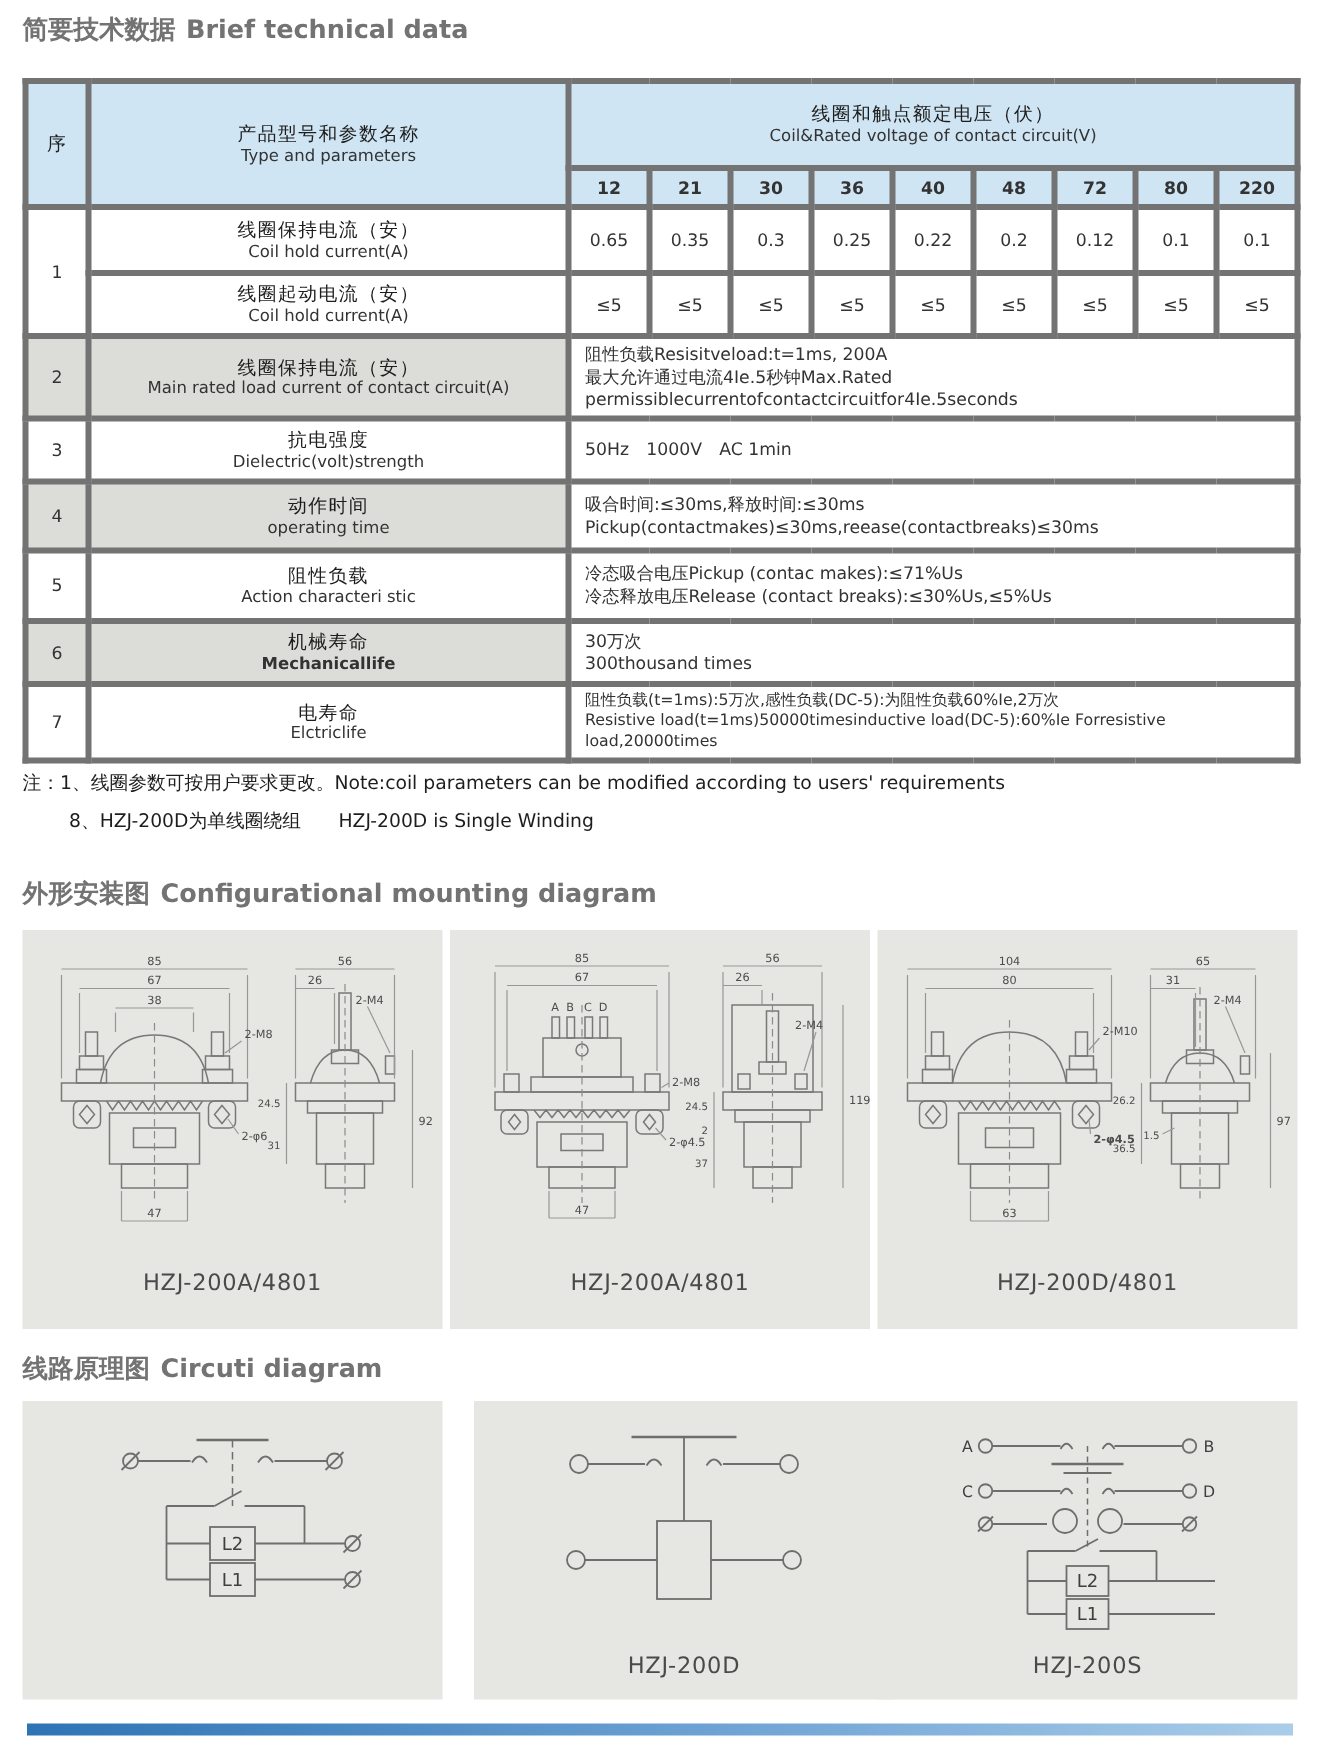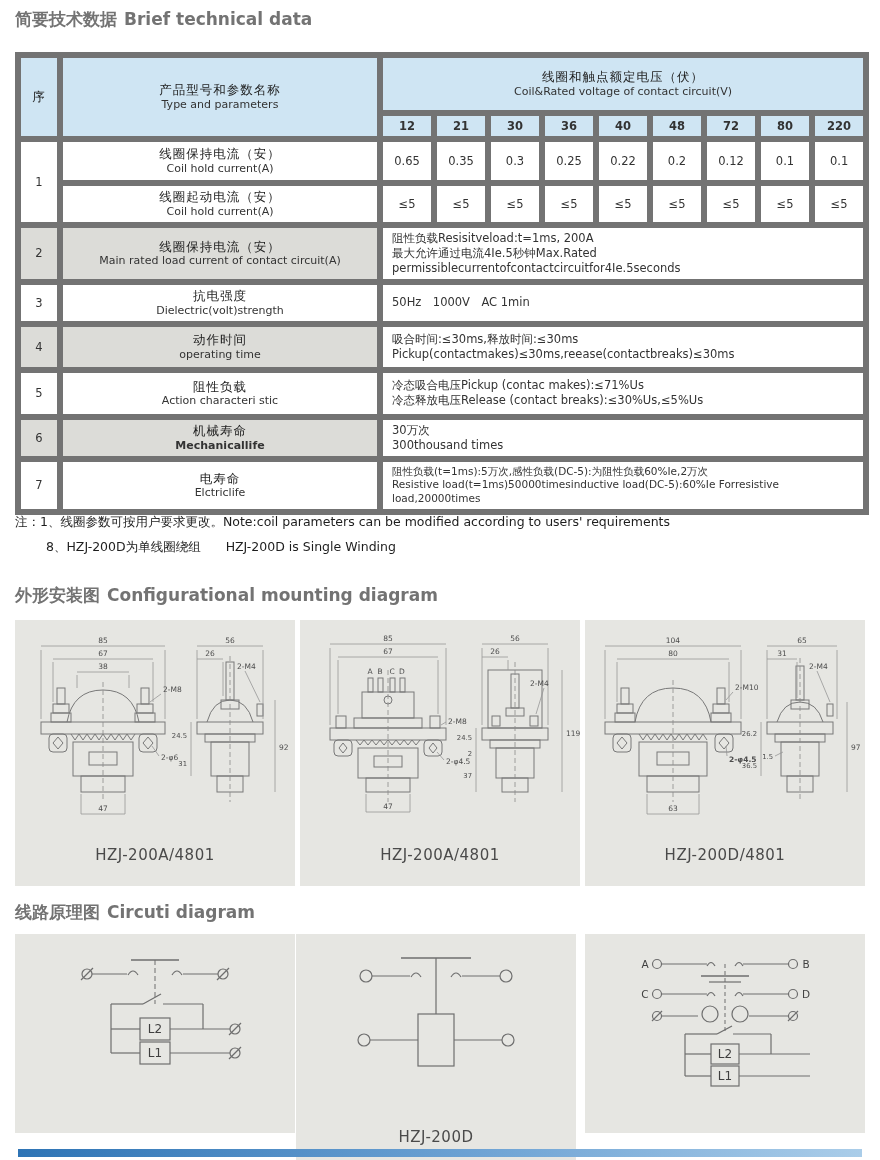--- a/index.html
+++ b/index.html
@@ -8,21 +8,21 @@
     font-family:"DejaVu Sans","Liberation Sans",sans-serif;color:#222;
   }
   .sec-title{position:absolute;left:15px;font-size:17px;font-weight:bold;color:#737373;white-space:nowrap;}
   .sec-title .en{margin-left:7px;}
 
   table.spec{
     position:absolute;left:15px;top:52px;width:850px;
     border-collapse:collapse;table-layout:fixed;
     border-top:3px solid #1a1a1a;border-bottom:3px solid #1a1a1a;
   }
-  .spec td{border:6px solid #737373;text-align:center;vertical-align:middle;padding:2px 3px;font-size:11.5px;color:#333;line-height:1.25;}
+  .spec td{border:4px solid #737373;text-align:center;vertical-align:middle;padding:2px 3px;font-size:11.5px;color:#333;line-height:1.25;}
   .spec td.hdr{background:#cfe5f3;}
   .spec td.shade{background:#dcdcd8;}
   .spec .zh{font-size:12.5px;letter-spacing:1px;color:#1d1d1d;}
   .spec .en{font-size:11px;color:#333;}
   .spec td.vals{text-align:left;padding:3px 9px;}
   .spec td.vals div{line-height:1.3;}
   .spec .bold{font-weight:bold;}
   .spec td.num{font-size:11.5px;}
 
   .note{position:absolute;font-size:12.5px;color:#1d1d1d;white-space:nowrap;}
@@ -453,21 +453,21 @@
       <circle cx="220" cy="87" r="5"></circle>
         <line x1="214" y1="93" x2="226" y2="81"></line>
       <circle cx="220" cy="111" r="5"></circle>
         <line x1="214" y1="117" x2="226" y2="105"></line>
     </g>
     <text class="coiltx" x="140" y="91" text-anchor="middle">L2</text>
     <text class="coiltx" x="140" y="115" text-anchor="middle">L1</text>
   </svg>
 </div>
 
-<div class="panel" style="left:296px;top:934px;height:226px;">
+<div class="panel" style="left:316px;top:934px;height:199px;">
   <svg viewBox="0 0 280 150" width="280" height="150" style="top:8px;">
     <g class="wire">
       <line x1="105" y1="16" x2="175" y2="16" stroke-width="1.6"></line>
       <line x1="140" y1="16" x2="140" y2="72"></line>
       <circle cx="70" cy="34" r="6"></circle>
       <line x1="76" y1="34" x2="114" y2="34"></line>
       <path d="M115,35 Q120,27 125,35"></path>
       <path d="M155,35 Q160,27 165,35"></path>
       <line x1="166" y1="34" x2="204" y2="34"></line>
       <circle cx="210" cy="34" r="6"></circle>
@@ -523,15 +523,16 @@
       <rect class="wire2" x="126" y="102" width="28" height="20"></rect>
       <rect class="wire2" x="126" y="124" width="28" height="20"></rect>
     </g>
     <text class="termtx" x="60" y="26" text-anchor="middle">A</text>
     <text class="termtx" x="221" y="26" text-anchor="middle">B</text>
     <text class="termtx" x="60" y="56" text-anchor="middle">C</text>
     <text class="termtx" x="221" y="56" text-anchor="middle">D</text>
     <text class="coiltx" x="140" y="116" text-anchor="middle">L2</text>
     <text class="coiltx" x="140" y="138" text-anchor="middle">L1</text>
   </svg>
+  <div class="caption" style="bottom:14px;">HZJ-200S</div>
 </div>
 
 <div class="footer-bar"></div>
 
 </body></html>

